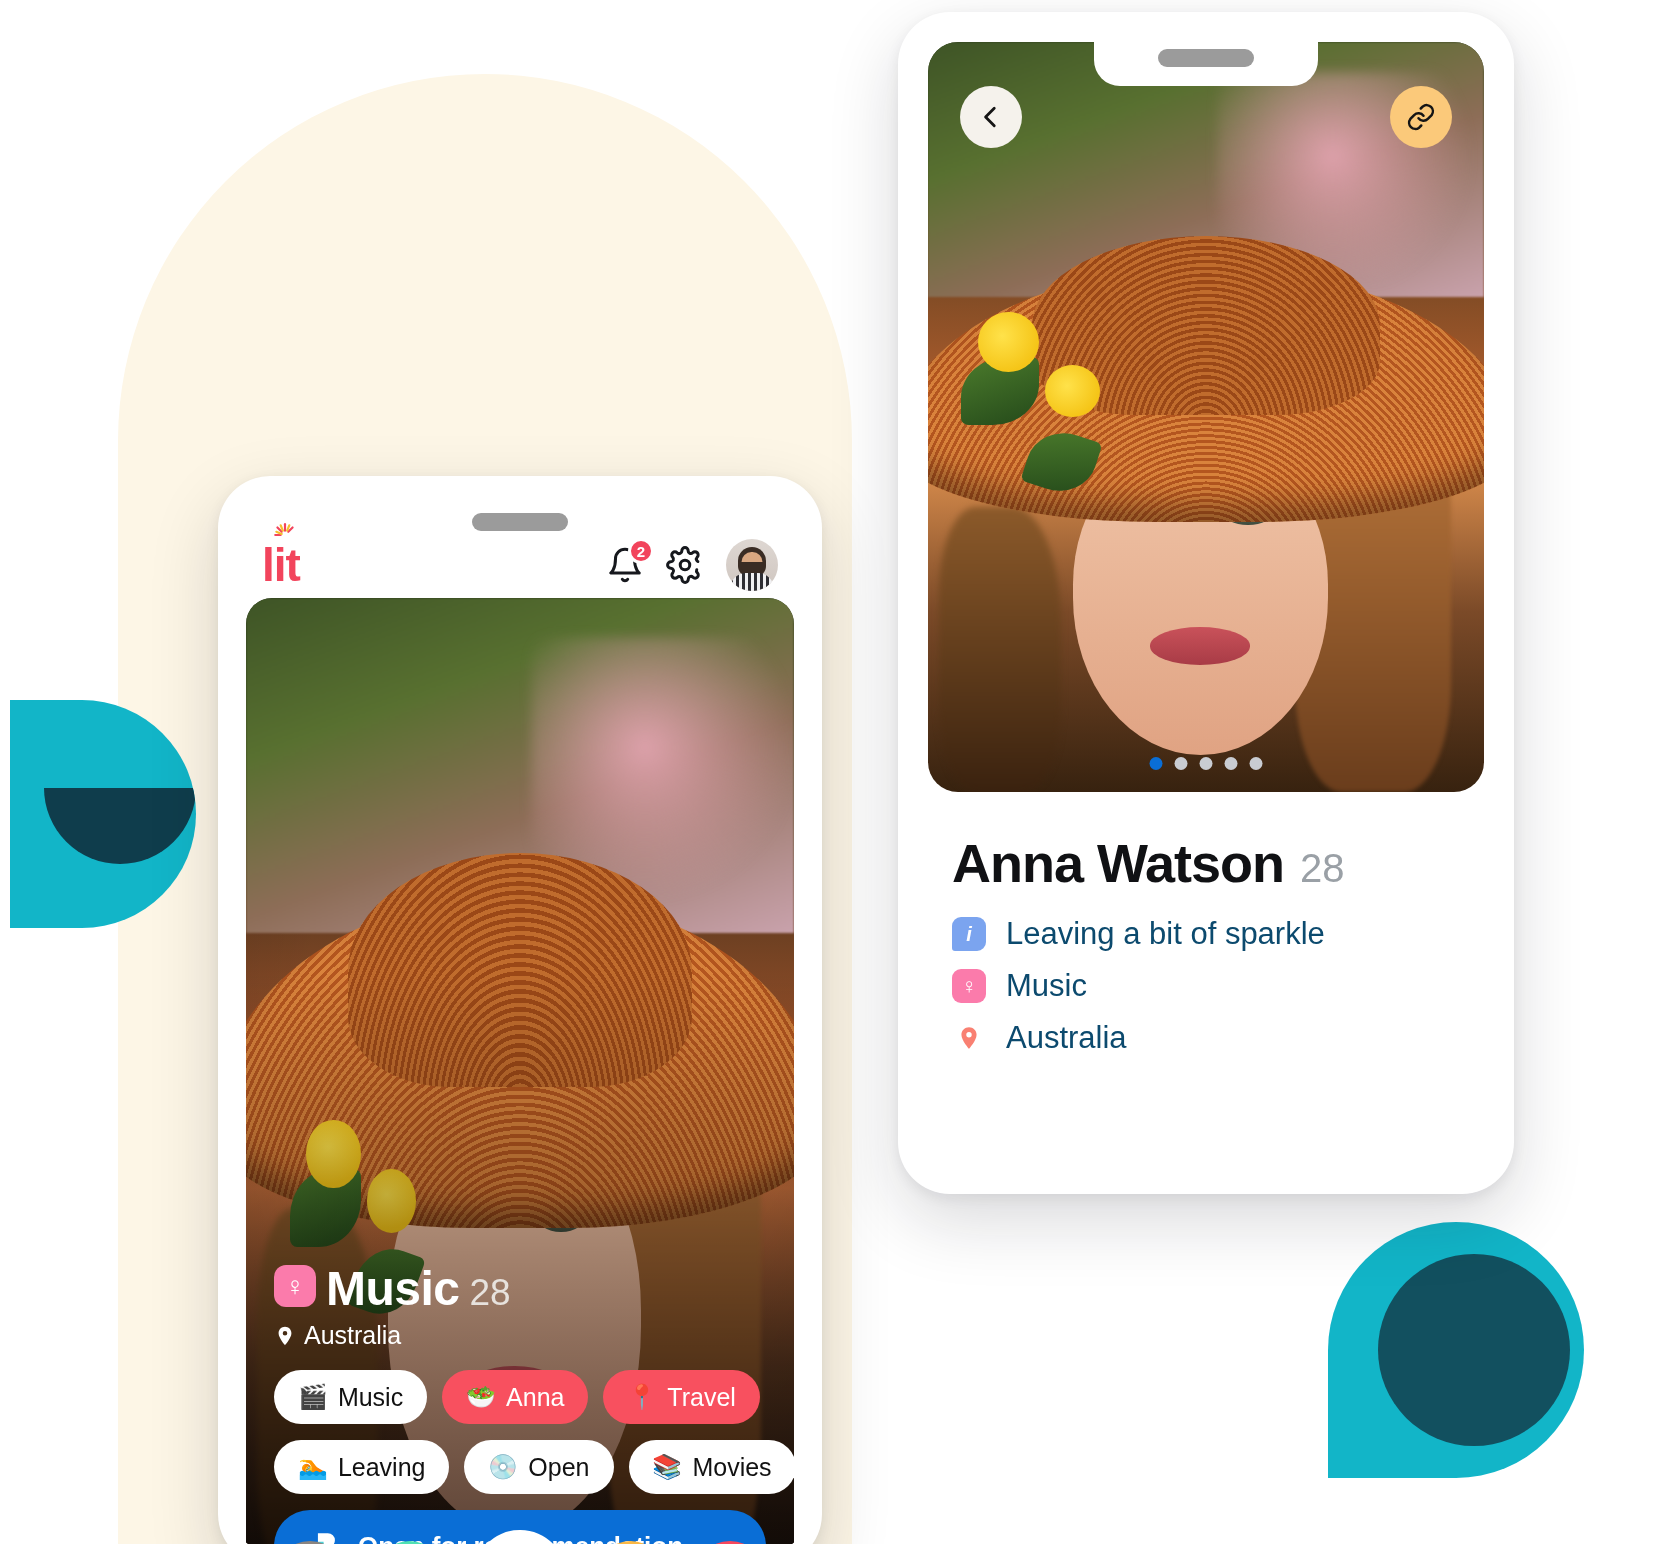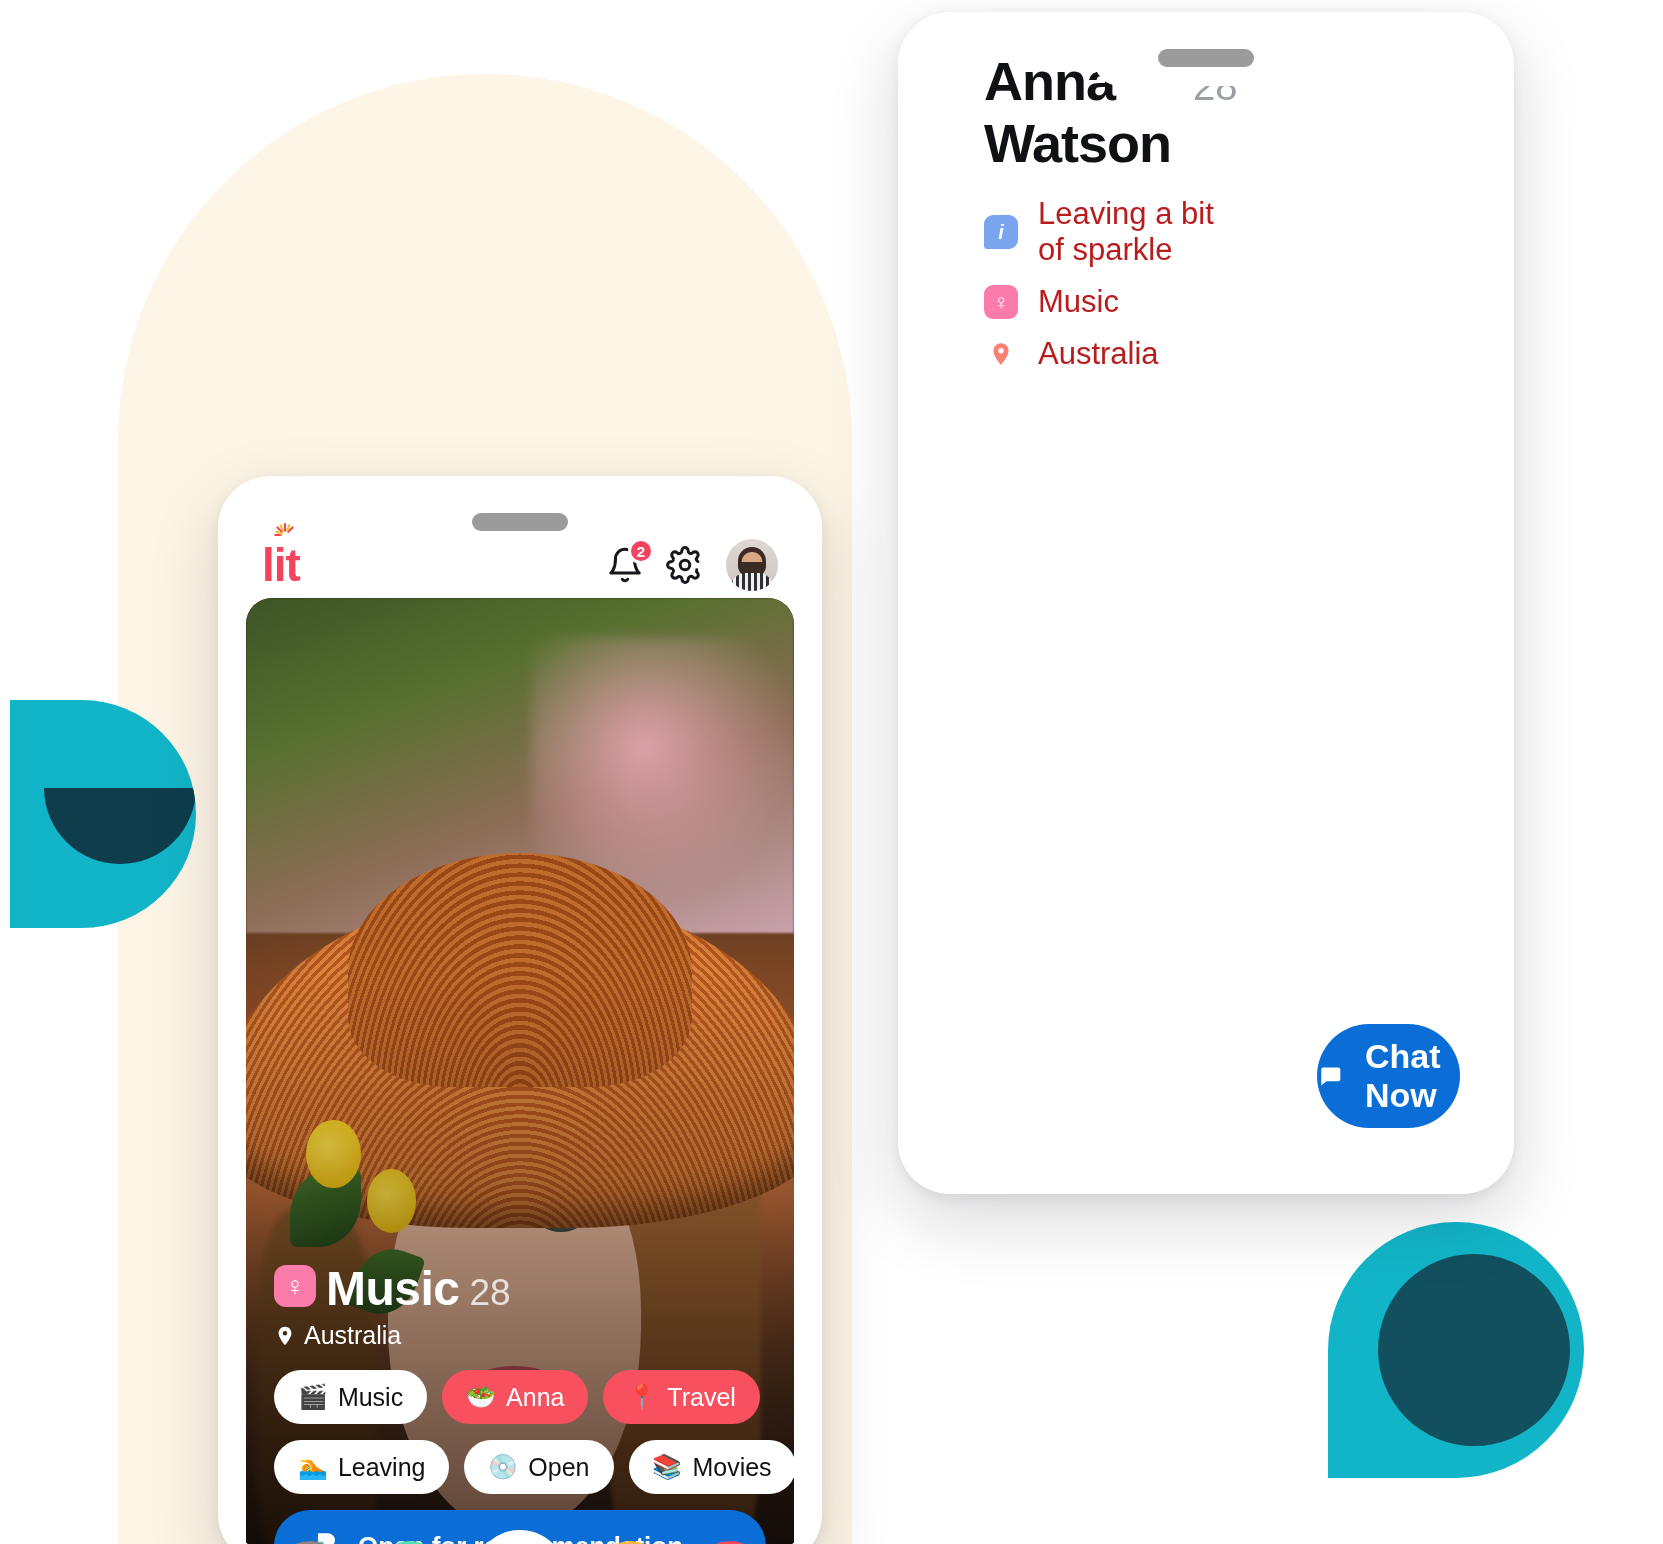--- a/index.html
+++ b/index.html
@@ -153,21 +153,21 @@
   }
   .abtn{ width:96px; height:96px; border-radius:50%; display:flex; align-items:center; justify-content:center; color:#fff; }
   .abtn.sm{ width:74px; height:74px; }
   .abtn.grey{ background:#8b8480; }
   .abtn.teal{ background:#4fe0b4; }
   .abtn.white{ background:#ffffff; color:#0a6ed6; }
   .abtn.amber{ background:#fbb845; }
   .abtn.red{ background:#f8475c; }
 
   
-  .r-screen{ display:flex; flex-direction:row; background:#fff; }
+  .r-screen{ display:flex; flex-direction:column; background:#fff; }
   .r-photo{
     position:relative; height:750px; border-radius:30px; margin:16px; overflow:hidden;
     background:linear-gradient(180deg,#2b3a1c 0%, #46501f 14%, #7d4a24 32%, #b05e2e 48%, #d2884a 58%, #7b4a28 76%, #37220f 100%);
   }
   .circ-btn{
     position:absolute; width:62px; height:62px; border-radius:50%;
     display:flex; align-items:center; justify-content:center; z-index:4;
   }
   .circ-btn.back{ left:32px; top:44px; background:#f5f2ec; color:#1b1b1b; }
   .circ-btn.link{ right:32px; top:44px; background:#fbc97a; color:#1b1b1b; }
@@ -179,21 +179,21 @@
   .r-info{ padding:24px 40px 0 40px; }
   .r-name-row{ display:flex; align-items:baseline; gap:16px; }
   .r-name{ font-size:54px; font-weight:bold; color:#101114; letter-spacing:-1px; }
   .r-age{ font-size:40px; color:#9aa0a6; }
   .r-list{ margin-top:22px; display:flex; flex-direction:column; gap:16px; }
   .r-item{ display:flex; align-items:center; gap:20px; }
   .r-ico{ width:34px; height:34px; flex:0 0 34px; display:flex; align-items:center; justify-content:center; }
   .r-ico.info{ background:#7ba4ef; border-radius:9px 9px 9px 3px; color:#fff; font-size:20px; font-weight:bold; font-style:italic; }
   .r-ico.fem{ background:#fb7bab; border-radius:9px; color:#fff; font-size:21px; }
   .r-ico.pin{ color:#f98072; font-size:31px; }
-  .r-text{ font-size:31px; color:#b91c1c; }
+  .r-text{ font-size:31px; color:#0c4a6e; }
 
   .chat-btn{
     margin:auto 40px 52px 40px; height:104px; border-radius:52px; background:#0a6ed6;
     color:#fff; display:flex; align-items:center; justify-content:center; gap:22px;
     font-size:34px; font-weight:bold;
   }
 </style>
 </head>
 <body>
 
@@ -414,23 +414,17 @@
             <span class="r-ico pin">
               <svg width="26" height="30" viewBox="0 0 24 24" fill="#f98072">
                 <path d="M12 2C8.1 2 5 5.1 5 9c0 5.2 7 13 7 13s7-7.8 7-13c0-3.9-3.1-7-7-7zm0 9.5A2.5 2.5 0 1 1 12 6.5a2.5 2.5 0 0 1 0 5z"></path>
               </svg>
             </span>
             <span class="r-text">Australia</span>
           </div>
         </div>
       </div>
 
-      <div class="chat-btn">
-        <svg width="42" height="42" viewBox="0 0 24 24" fill="#ffffff">
-          <path d="M4 4h16a2 2 0 0 1 2 2v9a2 2 0 0 1-2 2H9l-5 4V6a2 2 0 0 1 2-2z"></path>
-        </svg>
-        <span>Chat Now</span>
-      </div>
 
     </div>
   </div>
 
 </div>
 
 </body></html>

